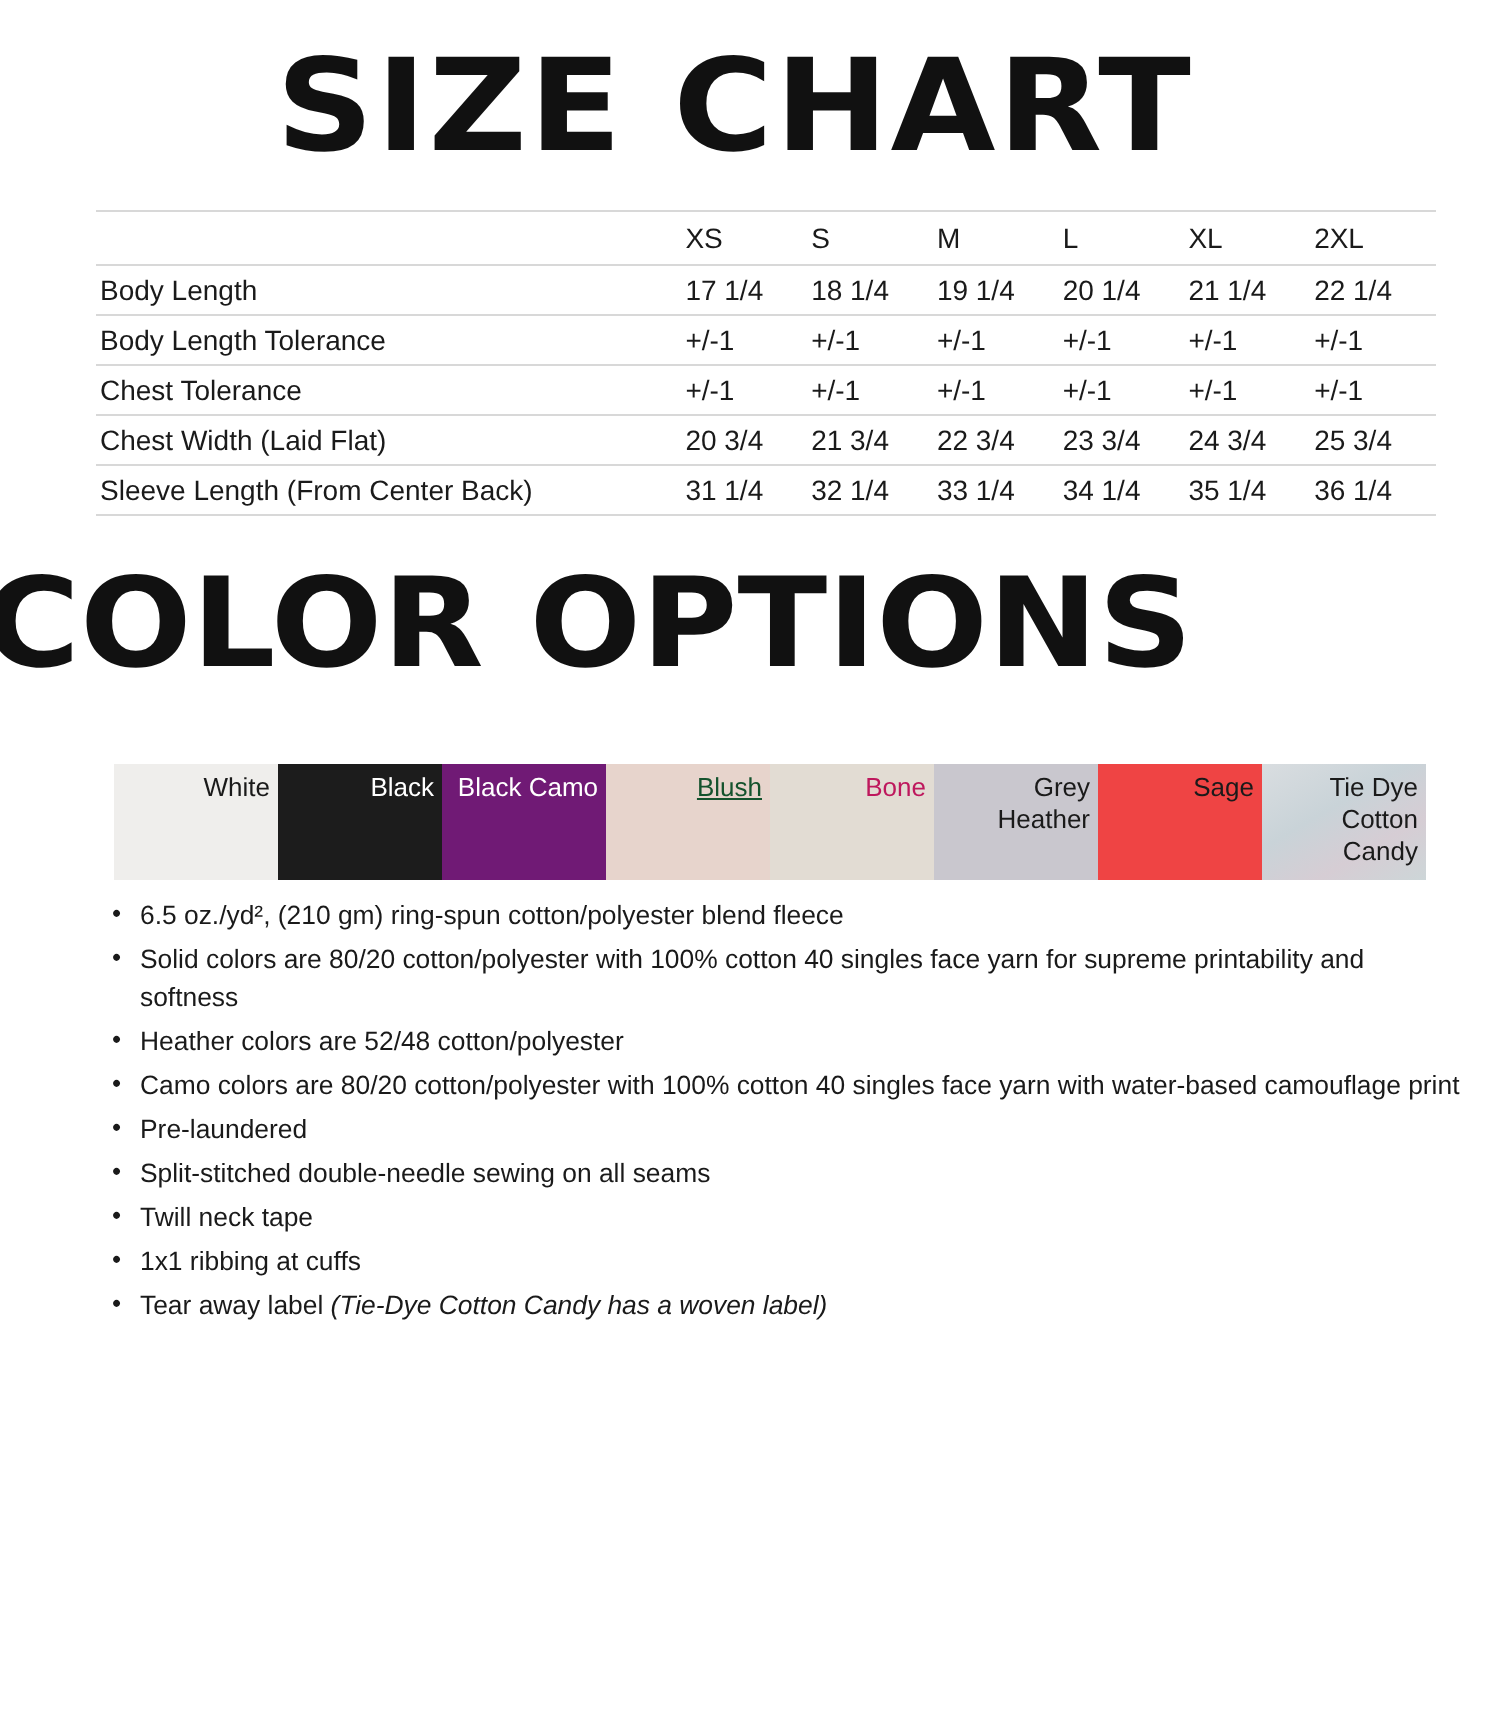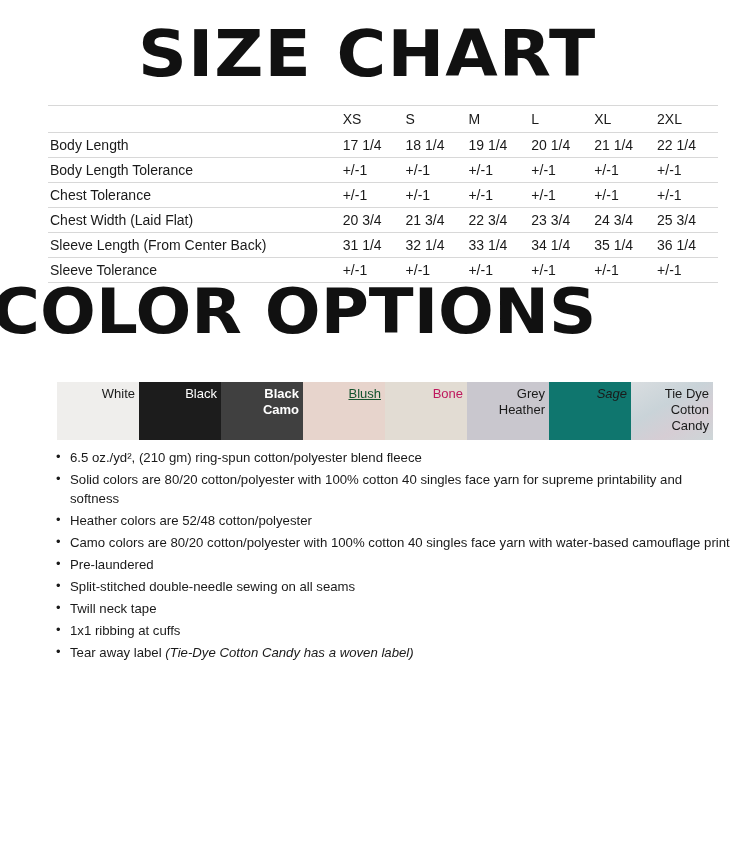--- a/index.html
+++ b/index.html
@@ -200,55 +200,46 @@
         </tr>
         <tr>
           <td>Sleeve Length (From Center Back)</td>
           <td>31 1/4</td>
           <td>32 1/4</td>
           <td>33 1/4</td>
           <td>34 1/4</td>
           <td>35 1/4</td>
           <td>36 1/4</td>
         </tr>
-        <tr>
-          <td>Sleeve Tolerance</td>
-          <td>+/-1</td>
-          <td>+/-1</td>
-          <td>+/-1</td>
-          <td>+/-1</td>
-          <td>+/-1</td>
-          <td>+/-1</td>
-        </tr>
       </tbody>
     </table>
   </div>
 
   <div class="color-title">COLOR OPTIONS</div>
 
   <div class="swatches">
     <div class="swatch" style="background:#efeeec;">
       <span class="sw-label" style="color:#1a1a1a;">White</span>
     </div>
     <div class="swatch" style="background:#1c1c1c;padding-left:44px;">
       <span class="sw-label" style="color:#ffffff;">Black</span>
     </div>
-    <div class="swatch" style="background:#404040;font-weight:bold;">
+    <div class="swatch" style="background:#701a75;">
       <span class="sw-label" style="color:#ffffff;">Black Camo</span>
     </div>
     <div class="swatch" style="background:#e7d4cc;">
       <span class="sw-label" style="color:#14532d;text-decoration:underline;">Blush</span>
     </div>
     <div class="swatch" style="background:#e2dcd3;">
       <span class="sw-label" style="color:#be185d;">Bone</span>
     </div>
     <div class="swatch" style="background:#c9c7ce;">
       <span class="sw-label" style="color:#1a1a1a;">Grey Heather</span>
     </div>
-    <div class="swatch" style="background:#0f766e;font-style:italic;">
+    <div class="swatch" style="background:#ef4444;">
       <span class="sw-label" style="color:#1a1a1a;">Sage</span>
     </div>
     <div class="swatch" style="background:linear-gradient(150deg,#d9dde0 0%,#c9d3d8 40%,#d6cdd4 70%,#cdd6d8 100%);">
       <span class="sw-label" style="color:#1a1a1a;">Tie Dye Cotton Candy</span>
     </div>
   </div>
 
   <div class="bullets">
     <ul>
       <li><span>6.5 oz./yd², (210 gm) ring-spun cotton/polyester blend fleece</span></li>

